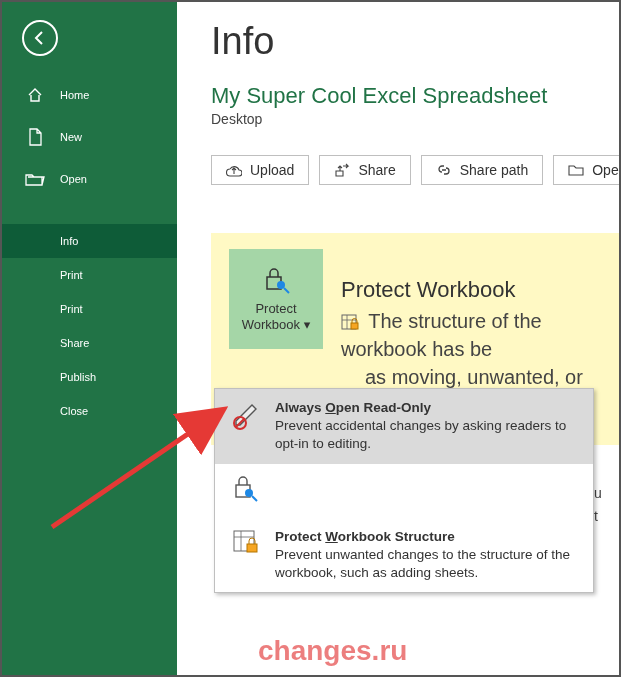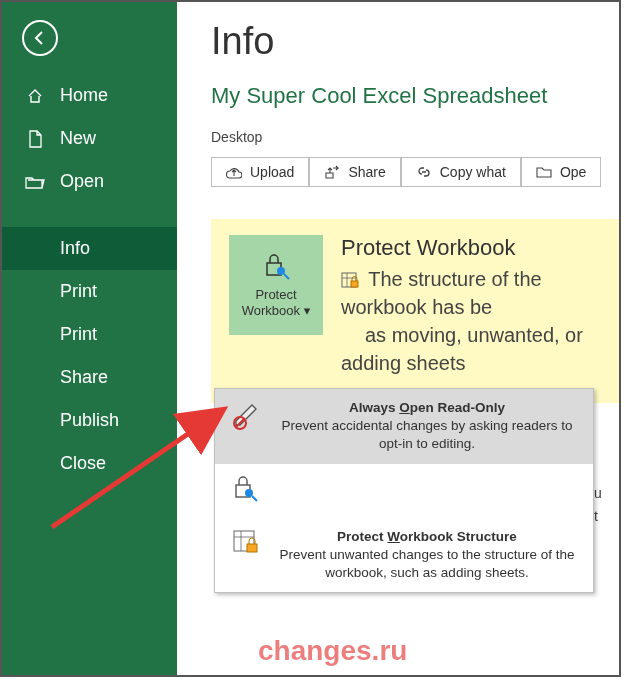--- a/index.html
+++ b/index.html
@@ -1,39 +1,39 @@
 <!DOCTYPE html>
 <html><head>
 <meta charset="utf-8">
 <style>
   * { box-sizing: border-box; margin: 0; padding: 0; font-family: "Segoe UI", Arial, sans-serif; }
   body { width: 625px; height: 681px; overflow: hidden; background: #fff; position: relative; }
   .frame { border: 2px solid #555; width: 621px; height: 677px; position: relative; background: #fff; overflow: hidden; }
   .sidebar { position: absolute; top: 0; left: 0; width: 175px; height: 100%; background: #217346; color: #fff; }
   .back-btn { width: 36px; height: 36px; border: 2px solid #fff; border-radius: 50%; margin: 18px 0 18px 20px; display: flex; align-items: center; justify-content: center; cursor: pointer; }
-  .nav-item { display: flex; align-items: center; padding: 11px 22px; font-size: 18px; cursor: pointer; }
+  .nav-item { display: flex; align-items: center; padding: 11px 22px; font-size: 11px; cursor: pointer; }
   .nav-item .icon { width: 22px; height: 20px; margin-right: 14px; display: flex; align-items: center; justify-content: center; }
   .nav-divider { height: 24px; }
   .nav-item.active { background: #0e5c38; }
   .nav-item.noicon { padding-left: 58px; }
   .main { position: absolute; left: 175px; top: 0; right: 0; height: 100%; padding: 18px 0 0 34px; background: #fff; overflow: hidden; }
   .page-title { font-size: 38px; font-weight: 300; color: #333; margin-bottom: 20px; }
-  .doc-title { font-size: 22px; color: #217346; margin-bottom: 20px; }
-  .doc-loc { font-size: 14px; color: #444; margin-bottom: 12px; }
-  .action-row { display: flex; margin-bottom: 32px; }
+  .doc-title { font-size: 22px; color: #217346; margin-bottom: 2px; }
+  .doc-loc { font-size: 14px; color: #444; margin-bottom: 28px; }
+  .action-row { display: flex; gap: 10px; margin-bottom: 48px; }
   .action-btn { border: 1px solid #bfbfbf; background: #fff; padding: 6px 14px; font-size: 14px; color: #333; display: flex; align-items: center; gap: 8px; cursor: pointer; white-space: nowrap; }
   .protect-panel { background: #fff9c4; padding: 16px 18px 26px 18px; display: flex; gap: 18px; position: relative; }
   .protect-btn { width: 94px; height: 100px; background: #a5d6a7; display: flex; flex-direction: column; align-items: center; justify-content: center; font-size: 13px; color: #333; cursor: pointer; line-height: 1.2; text-align: center; gap: 6px; flex-shrink: 0; }
-  .protect-info-title { font-size: 22px; color: #333; margin-bottom: 4px; display: flex; align-items: center; gap: 10px; }
+  .protect-info-title { font-size: 22px; color: #333; margin-bottom: 4px; display: flex; align-items: center; gap: 10px; margin-top: 28px; }
   .protect-info-desc { font-size: 20px; color: #444; line-height: 1.4; }
   .dropdown { position: absolute; left: 212px; top: 386px; width: 380px; background: #fff; border: 1px solid #bfbfbf; box-shadow: 2px 2px 4px rgba(0,0,0,0.25); }
   .dd-item { display: flex; gap: 12px; padding: 10px 14px 10px 14px; cursor: pointer; }
   .dd-item.hover { background: #dadada; }
   .dd-icon { width: 34px; height: 34px; flex-shrink: 0; display: flex; align-items: flex-start; justify-content: center; }
-  .dd-text { font-size: 13.5px; color: #333; line-height: 1.35; text-align: center; }
+  .dd-text { font-size: 13.5px; color: #333; line-height: 1.35; }
   .dd-text .dd-title { font-weight: 600; }
   .dd-text .dd-title .ul { text-decoration: underline; }
   .side-fragment { position: absolute; right: 0; top: 458px; font-size: 14px; color: #444; line-height: 1.6; text-align: left; width: 60px; white-space: nowrap; }
   .arrow-overlay { position: absolute; pointer-events: none; }
   .watermark { position: absolute; bottom: 8px; left: 256px; font-size: 28px; font-weight: bold; color: rgba(220,20,20,0.55); pointer-events: none; }
 </style>
 </head>
 <body>
 
 <div class="frame">
@@ -107,21 +107,21 @@
       <div class="action-btn">
         <svg width="16" height="16" viewBox="0 0 16 16">
             <path d="M2 14 V9 H9 V14 Z M6 9 V4 M4 6 L6 4 L8 6 M9 4 L14 4 L12 2 M14 4 L12 6" stroke="#444" stroke-width="1.1" fill="none"></path>
           </svg>
         <span>Share</span>
       </div>
       <div class="action-btn">
         <svg width="16" height="16" viewBox="0 0 16 16">
             <path d="M6 10 A3 3 0 0 1 6 4 L8 4 M10 6 A3 3 0 0 1 10 12 L8 12 M6 8 H10" stroke="#444" stroke-width="1.3" fill="none"></path>
           </svg>
-        <span>Copy what</span>
+        <span>Share path</span>
       </div>
       <div class="action-btn">
         <svg width="16" height="14" viewBox="0 0 16 14">
             <path d="M1 3 H6 L8 5 H15 V12 H1 Z" stroke="#444" stroke-width="1.1" fill="none"></path>
           </svg>
         <span>Ope</span>
       </div>
     </div>
 
     <div class="protect-panel">

